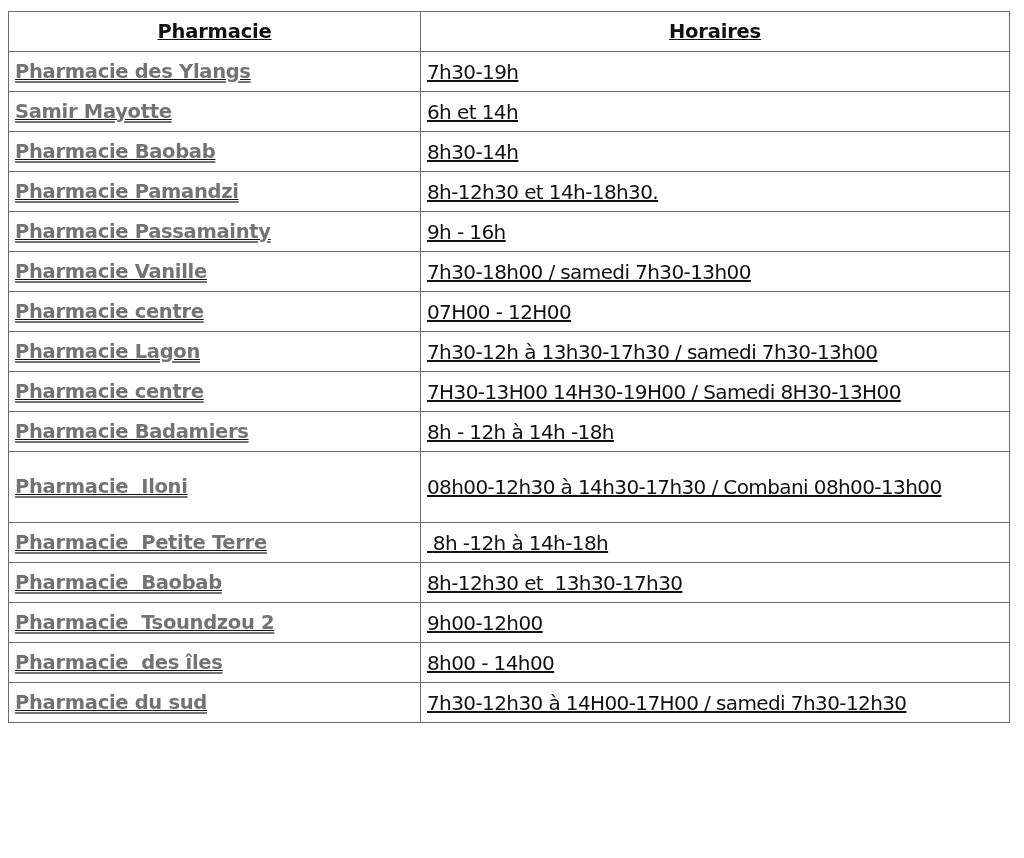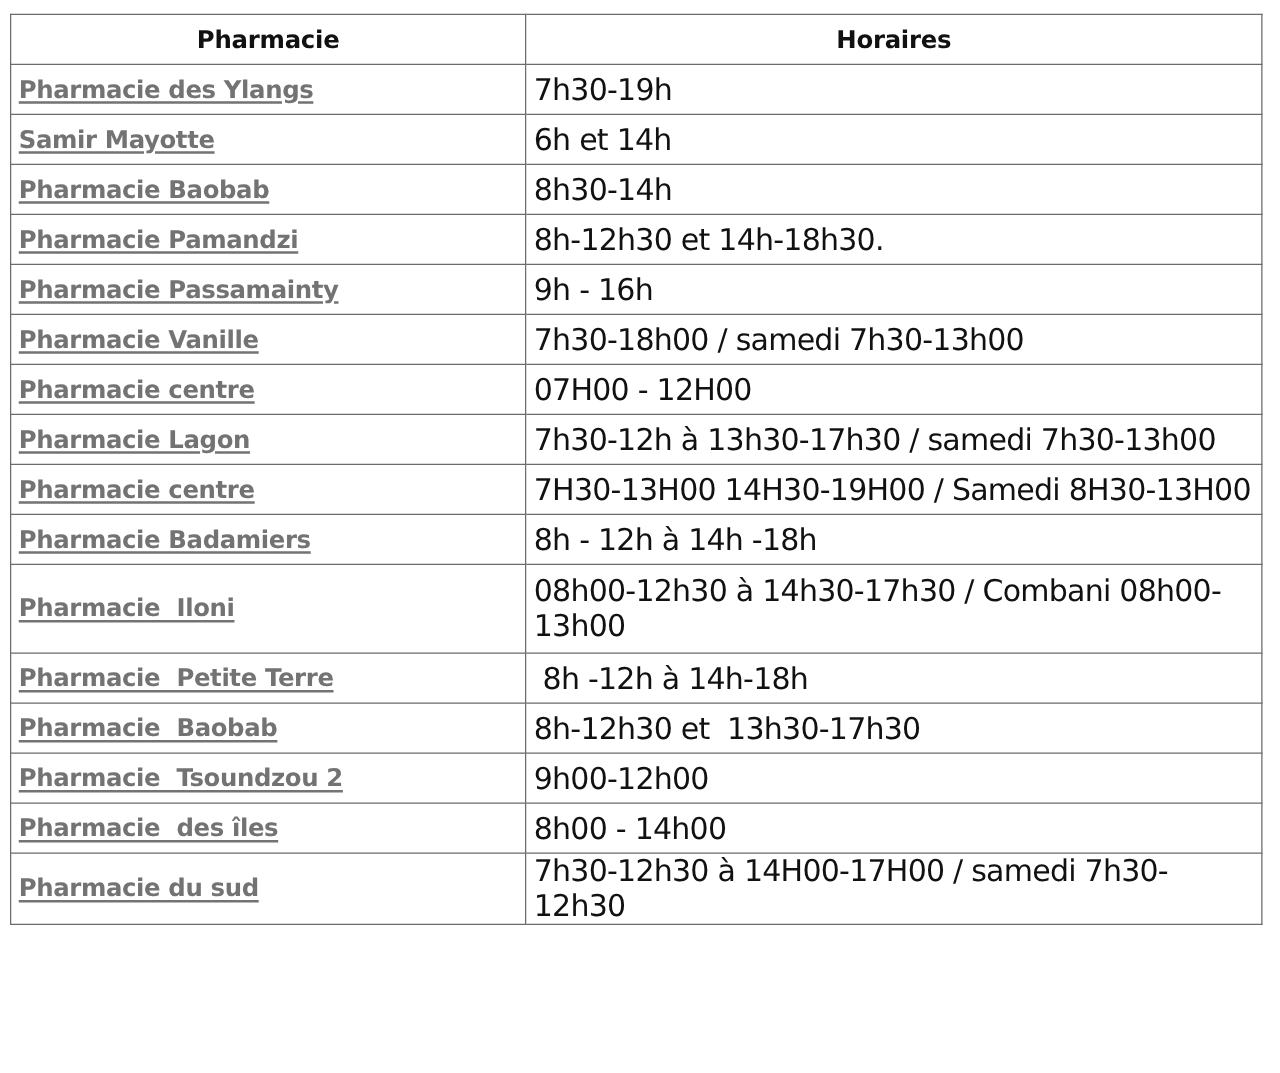--- a/index.html
+++ b/index.html
@@ -27,41 +27,42 @@
     col.c1 { width: 412px; }
     col.c2 { width: 589px; }
     th, td {
       border: 1.5px solid #6b6b6b;
       padding: 0 6px;
       vertical-align: middle;
       font-size: 20px;
       line-height: 28px;
       height: 40px;
       box-sizing: border-box;
+      text-decoration: underline;
     }
     th {
       font-weight: bold;
       text-align: center;
       font-size: 19.5px;
       letter-spacing: -0.2px;
     }
     td.name {
       font-weight: bold;
       font-size: 19.5px;
       letter-spacing: -0.3px;
       white-space: pre;
     }
     td.name a {
       color: #737373;
       text-decoration: underline;
       text-decoration-thickness: 2px;
       text-underline-offset: 3px;
     }
     td.hours {
-      font-size: 24px;
+      font-size: 20px;
       letter-spacing: -0.6px;
       white-space: pre-wrap;
     }
     tr.tall td { height: 71px; }
   </style>
 </head>
 <body>
 
 <div class="table-wrap">
   <table>

